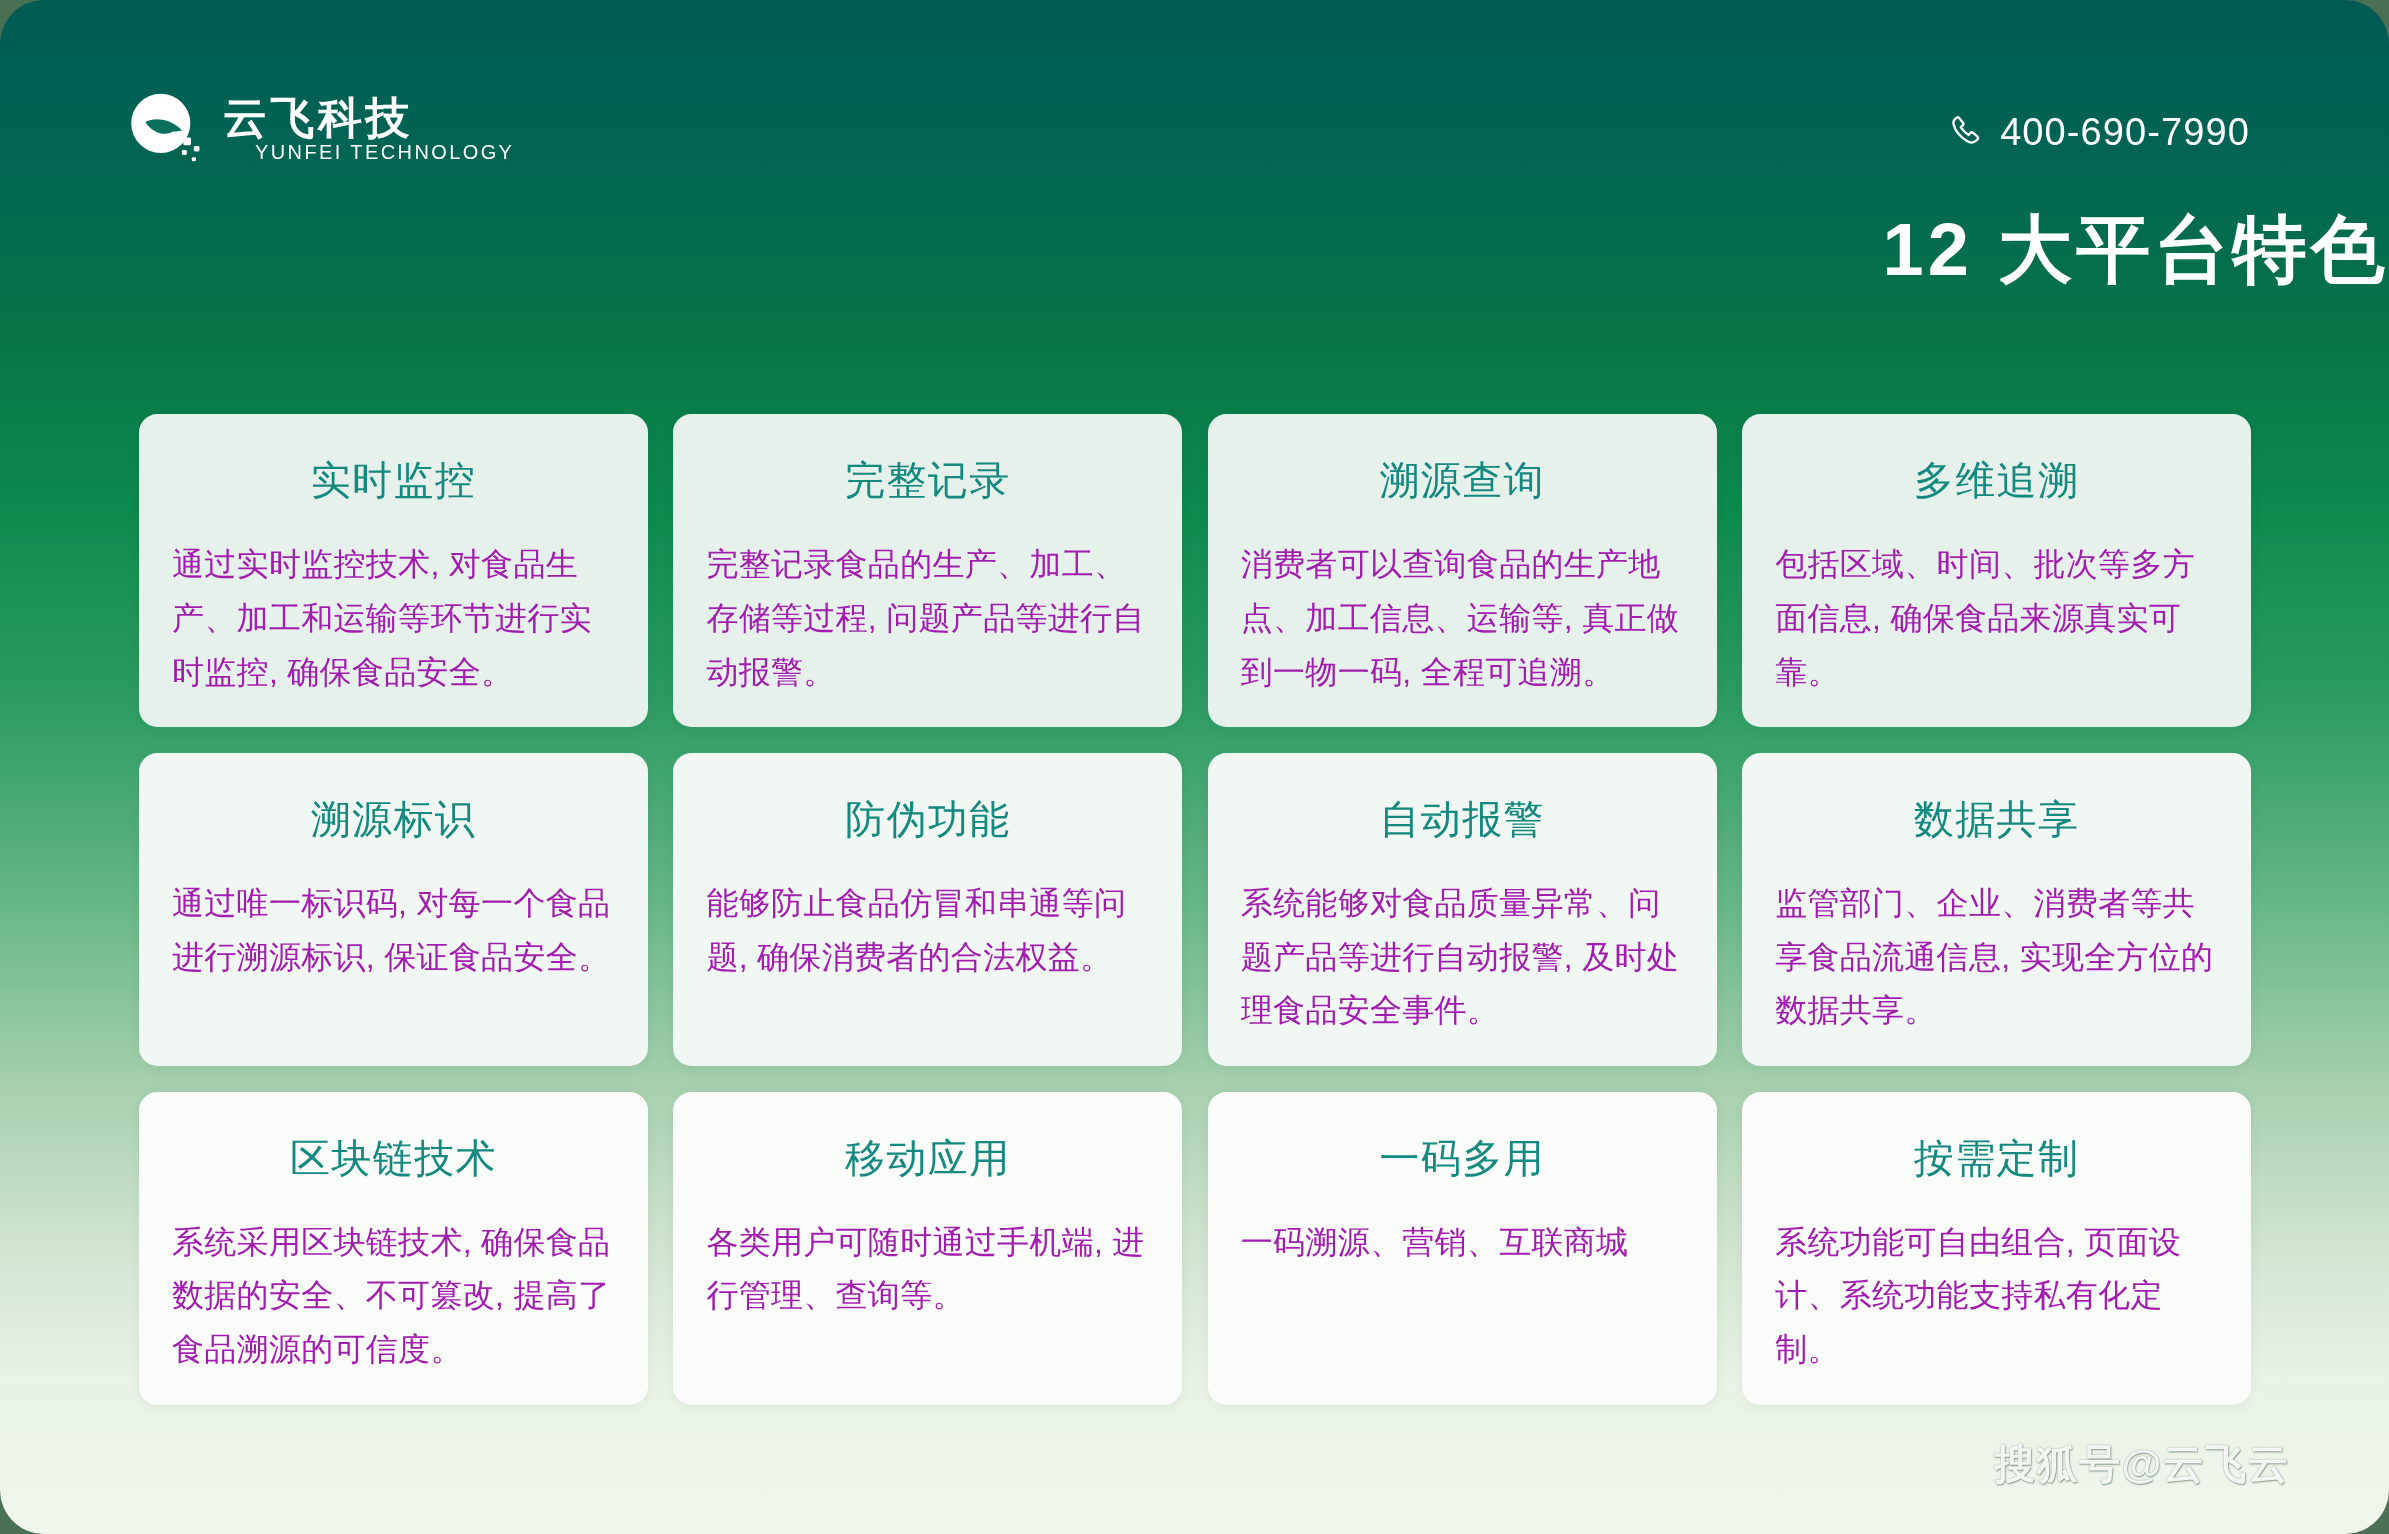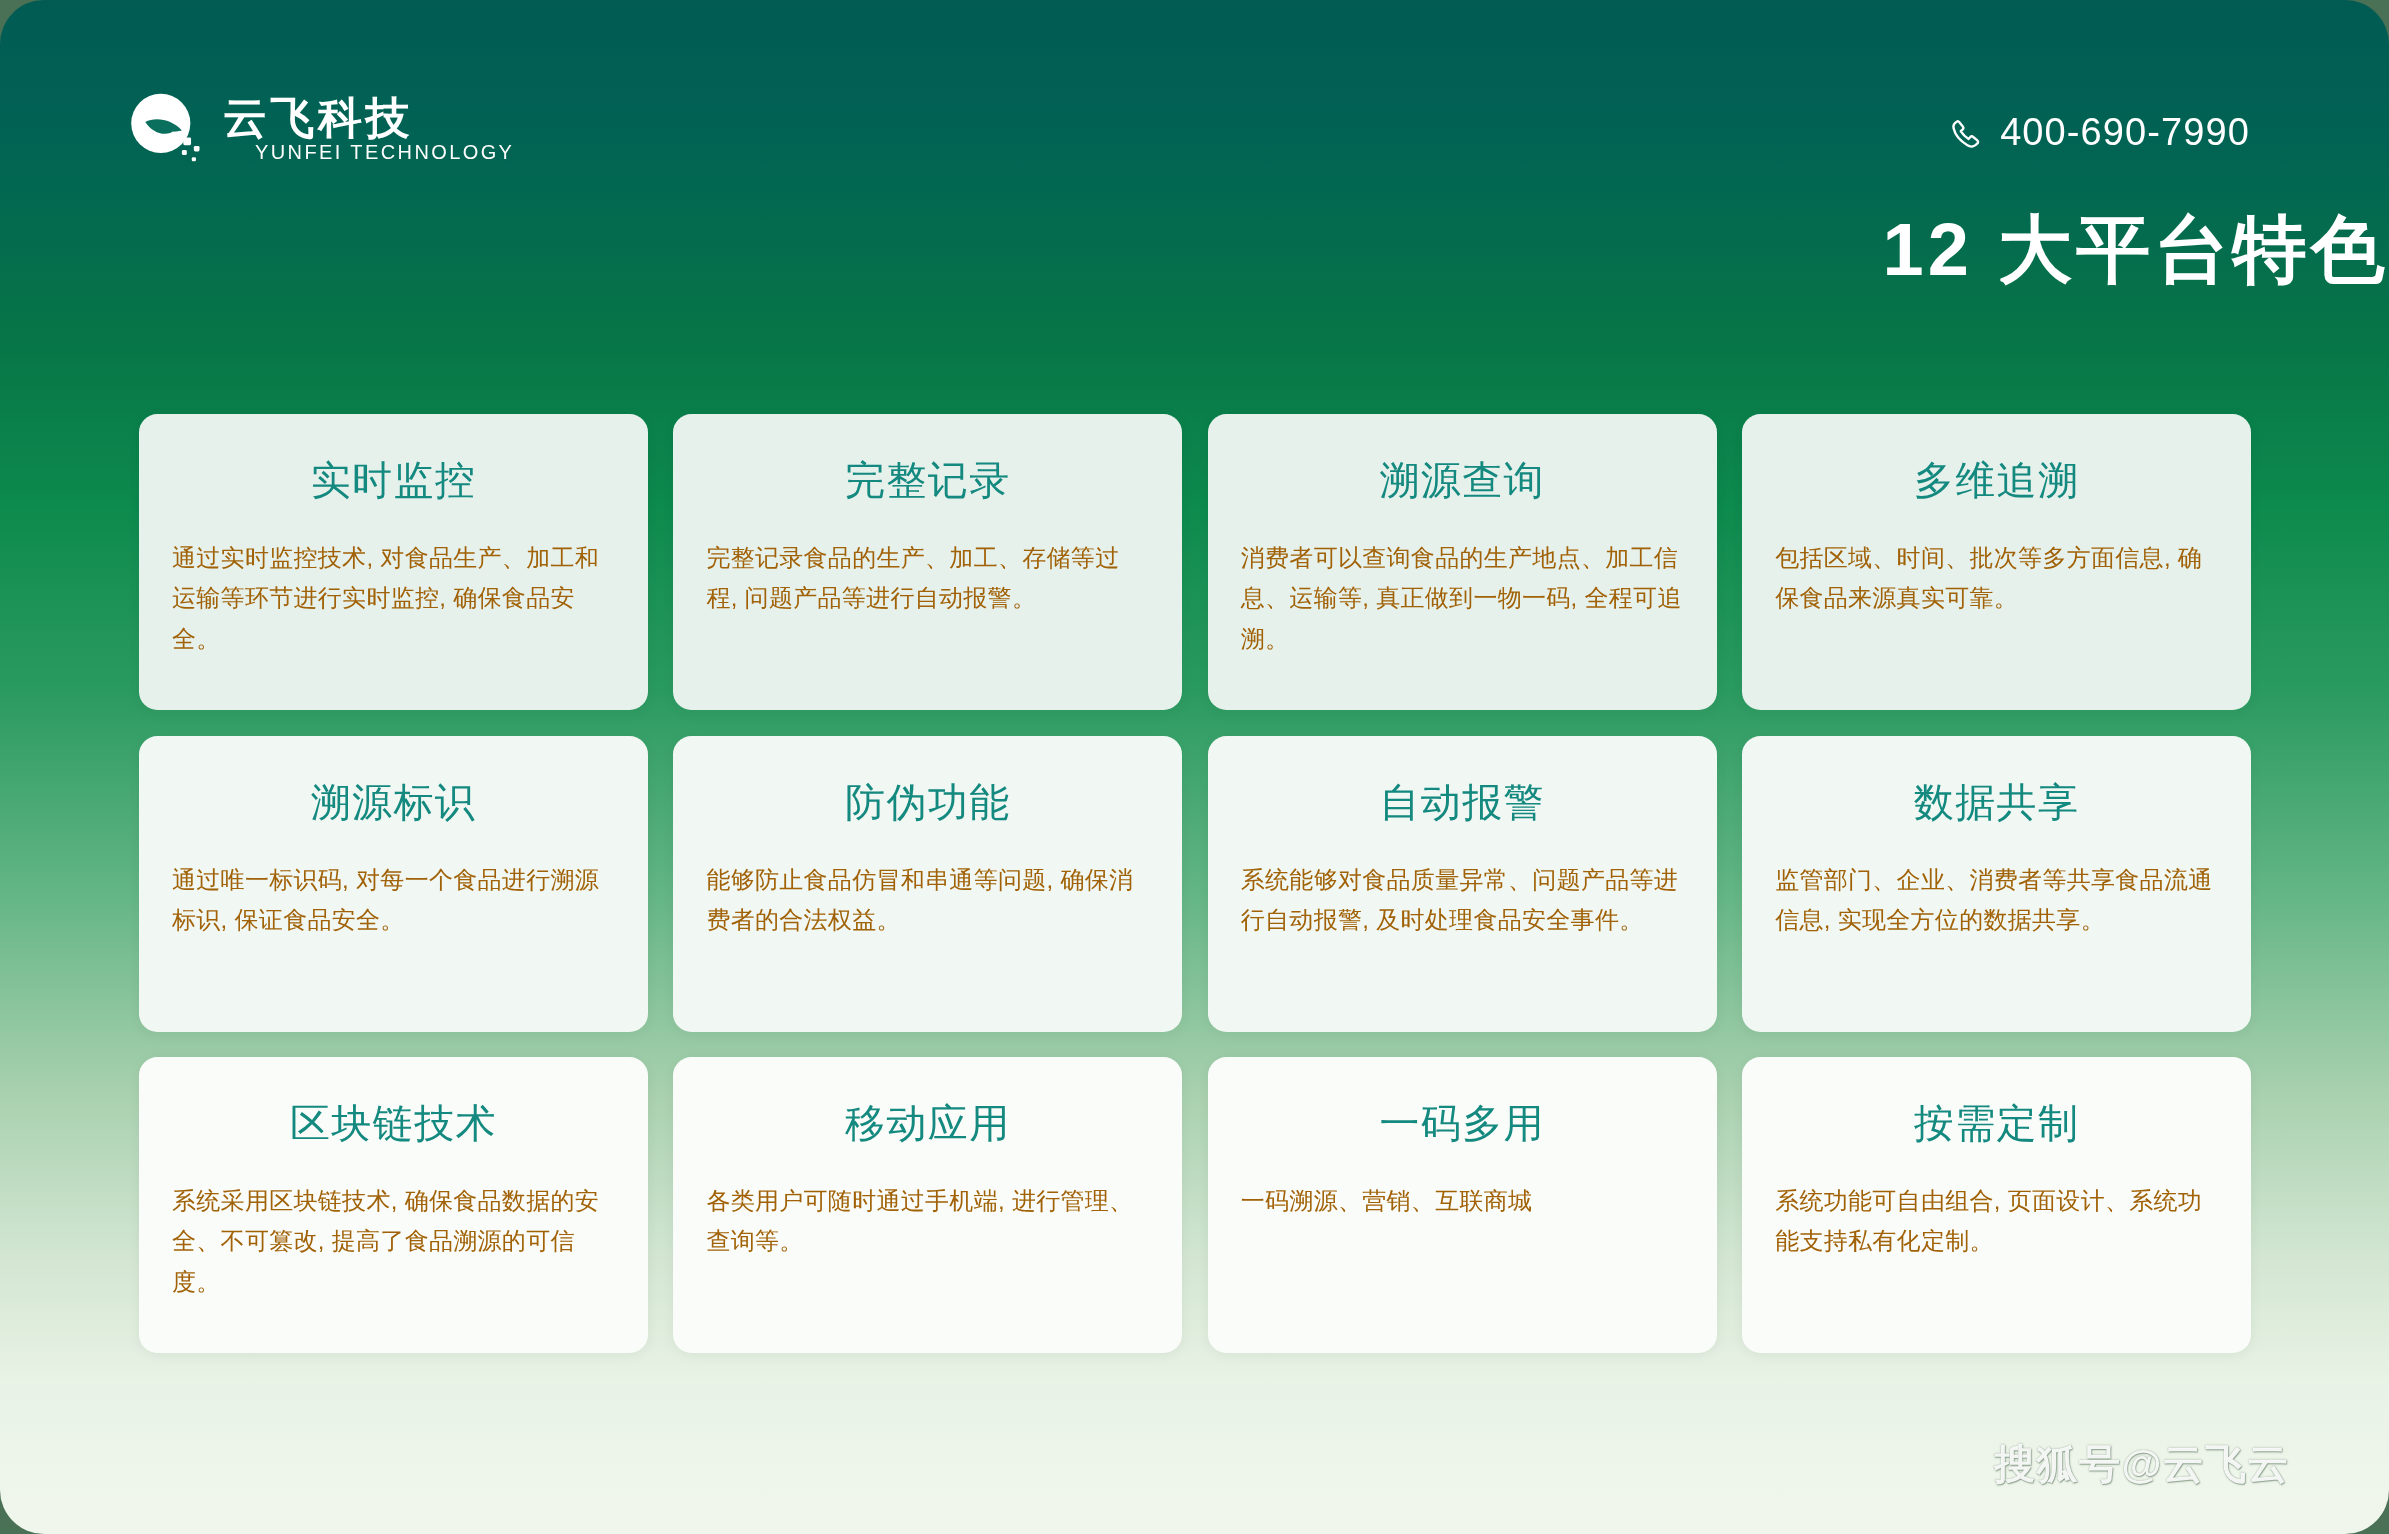--- a/index.html
+++ b/index.html
@@ -43,21 +43,21 @@
     font-size:44px; font-weight:700; color:#ffffff;
     letter-spacing:3.5px; line-height:1; white-space:nowrap;
   }
   .logo-en {
     font-size:20px; font-weight:400; color:#ffffff;
     letter-spacing:2.4px; line-height:1; white-space:nowrap;margin-left:32px;
   }
 
   .phone {
     position:absolute; right:139px; top:113px;
-    display:flex; align-items:flex-end; gap:17px;
+    display:flex; align-items:flex-start; gap:17px;
   }
   .phone svg { display:block; width:34px; height:34px; }
   .phone-number {
     font-size:38px; font-weight:400; color:#ffffff;
     letter-spacing:1.1px; line-height:1; white-space:nowrap;
   }
 
   .page-title {
     position:absolute; top:204px; left:0; width:100%;
     text-align:right;
@@ -90,22 +90,22 @@
     text-align:center;
     font-size:40px; font-weight:400;
     color:#14897f;
     letter-spacing:1.4px;
     line-height:1.2;
     margin-top:14px;
     margin-bottom:34px;
     white-space:nowrap;
   }
   .card-desc {
-    font-size:24px; font-weight:400;
-    color:#a16207;
+    font-size:32px; font-weight:400;
+    color:#a21caf;
     line-height:1.68;
     letter-spacing:0.3px;
     text-align:left;
   }
 
   
   .watermark {
     position:absolute;
     right:99px; bottom:42px;
     font-size:41px; font-weight:700;

